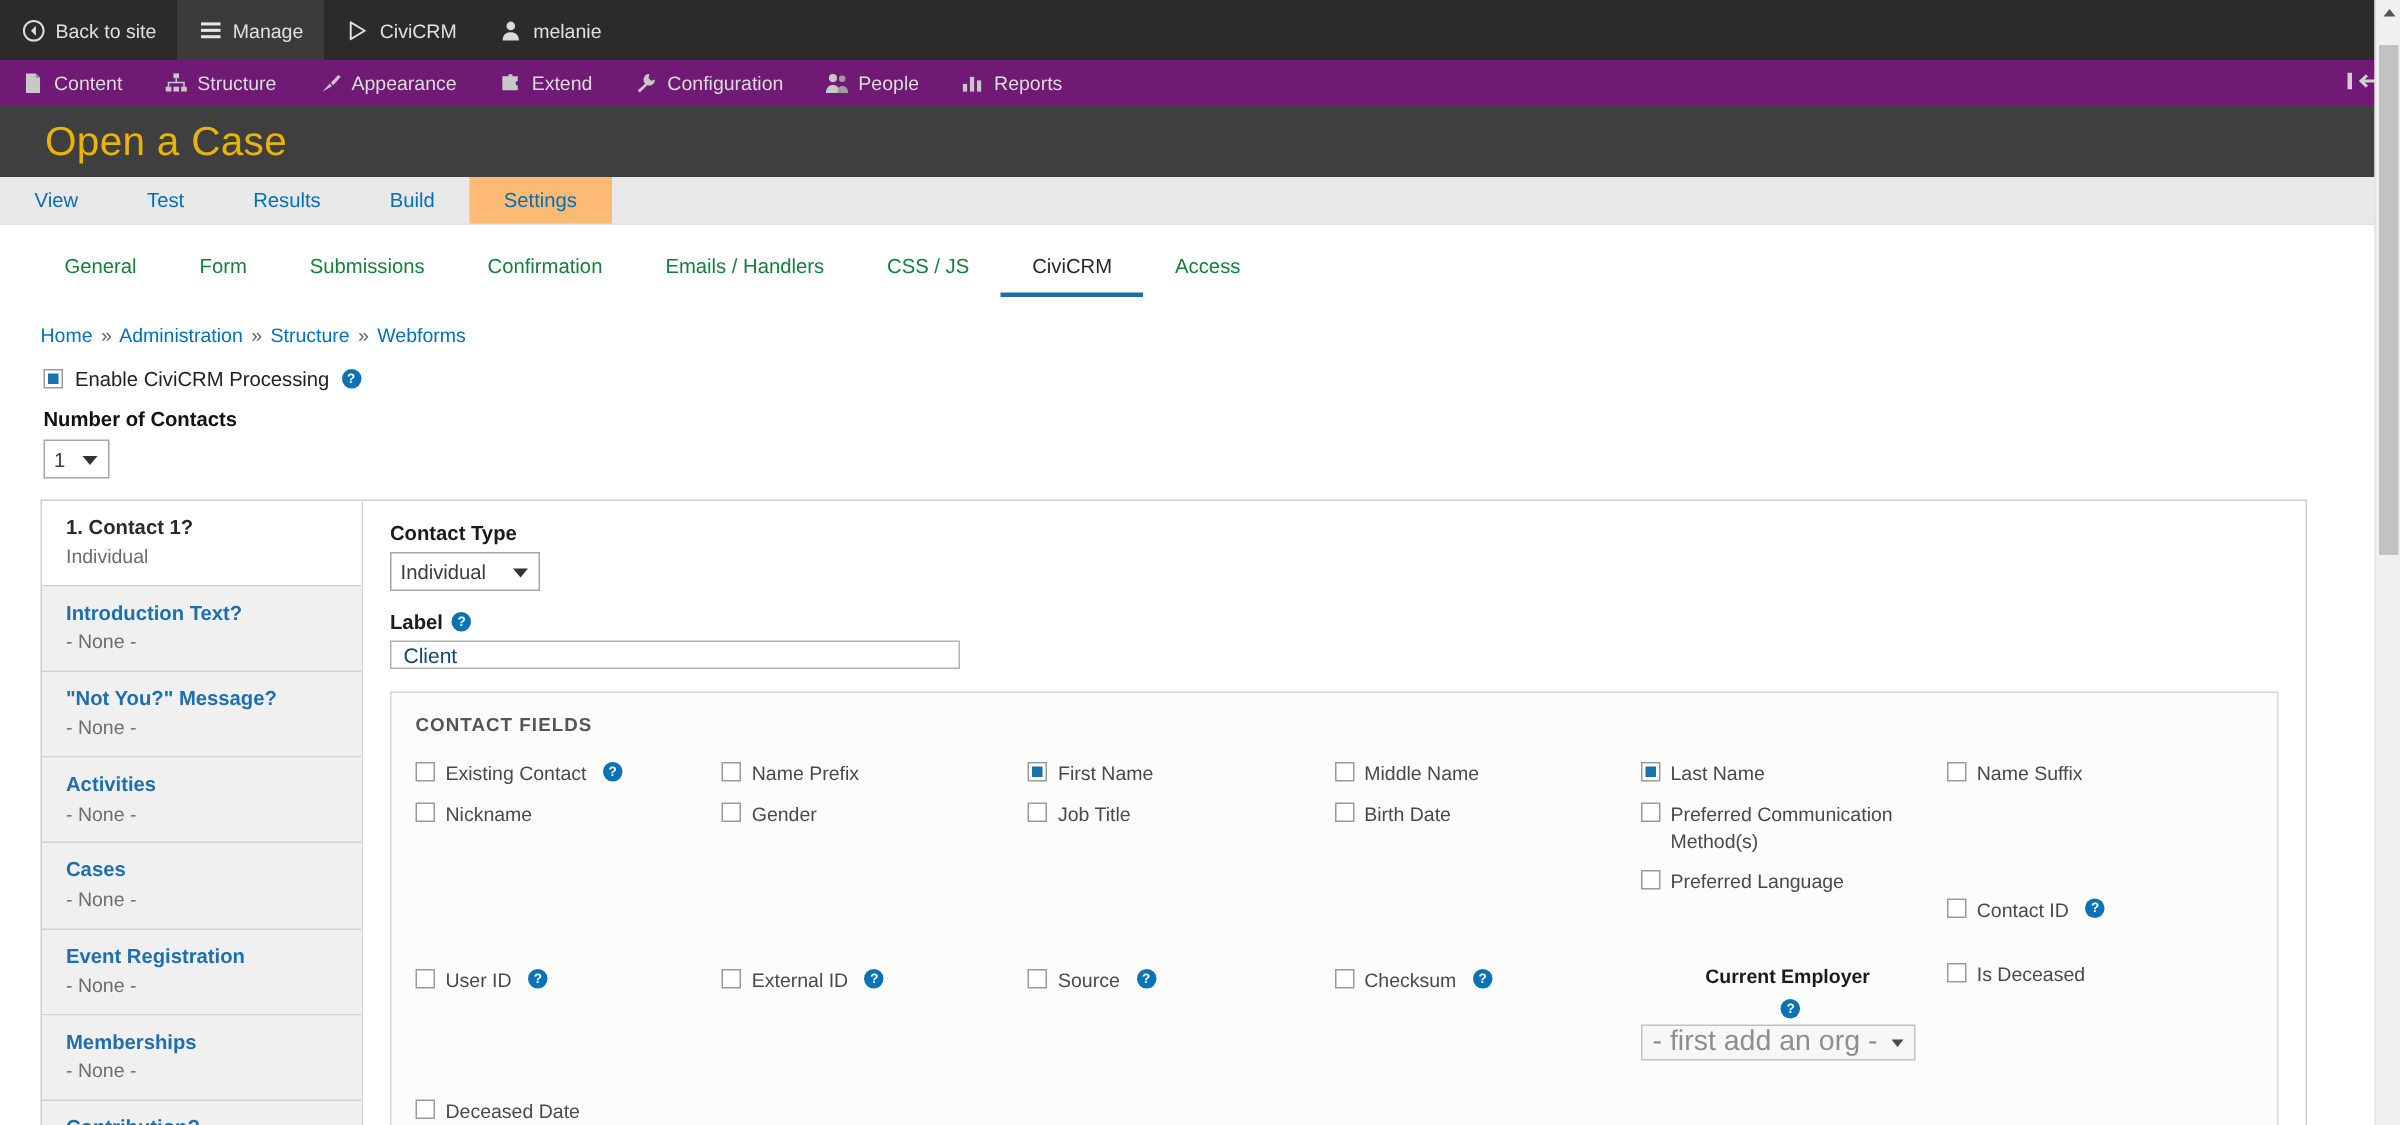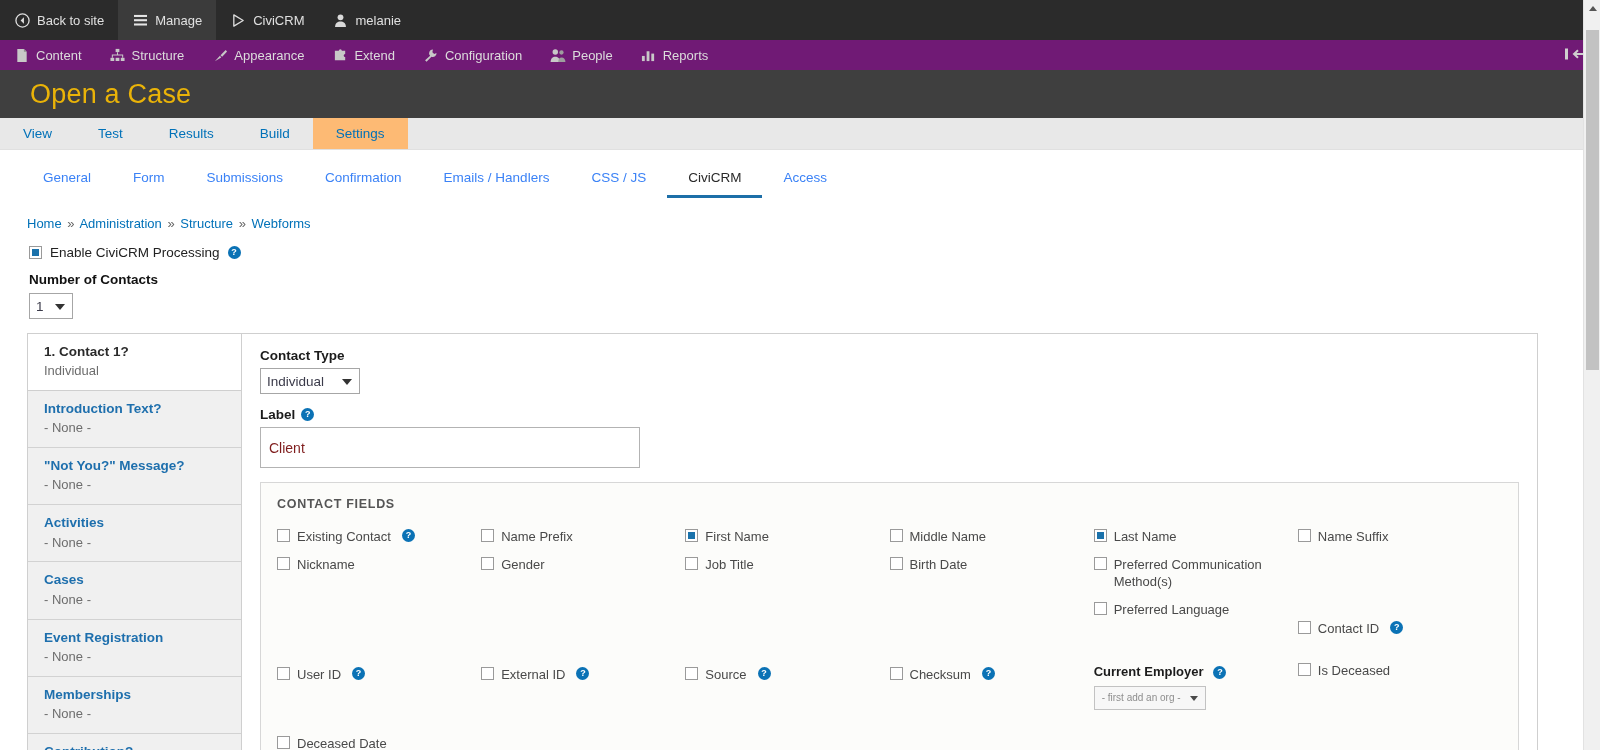--- a/index.html
+++ b/index.html
@@ -84,21 +84,21 @@
     background: #ffffff;
     height: 38px;
     display: flex; align-items: stretch;
     padding-left: 22px;
     margin-top: 10px;
   }
   .secondary-tabs .stab {
     display: flex; align-items: center;
     padding: 0 21px;
     font-size: 13.5px;
-    color: #3b82f6;
+    color: #15803d;
     white-space: nowrap;
     border-bottom: 3px solid transparent;
   }
   .secondary-tabs .stab.active {
     color: #2a2a2a;
     border-bottom-color: #1d6fa8;
   }
 
   
   .breadcrumb {
@@ -169,23 +169,23 @@
     margin-top: -2px;
     border-left: 5px solid transparent;
     border-right: 5px solid transparent;
     border-top: 6px solid #333;
     pointer-events: none;
   }
 
   input.txt {
     font-family: "Liberation Sans", sans-serif;
     font-size: 14px;
-    color: #7f1d1d;
+    color: #0c4a6e;
     border: 1px solid #b3b3b3;
-    height: 41px;
+    height: 19px;
     padding: 0 8px;
     background: #fff;
   }
 
   
   .main-wrap {
     display: flex;
     padding: 14px 0 0 27px;
     gap: 0;
   }
@@ -262,26 +262,27 @@
   }
   .cf-cell .cb { margin-top: 1px; }
   .cf-cell .lbl { display: inline; }
   .cf-cell .help { margin-left: 4px; position: relative; top: 1px; }
   .cf-spacer { min-height: 8px; }
 
   .emp-label {
     font-size: 13px; font-weight: bold; color: #1b1b1b;
     display: flex; align-items: center; gap: 6px;
     margin-bottom: 5px;
+    flex-direction: column;
   }
   .emp-sel {
     border: 1px solid #c2c2c2;
     background: #f7f7f7;
     color: #8e8e8e;
-    font-size: 10px;
+    font-size: 19px;
     height: 24px;
     padding: 0 24px 0 7px;
     display: inline-flex; align-items: center;
     position: relative;
   }
   .emp-sel::after {
     content: "";
     position: absolute; right: 7px; top: 50%; margin-top: -2px;
     border-left: 4px solid transparent;
     border-right: 4px solid transparent;

